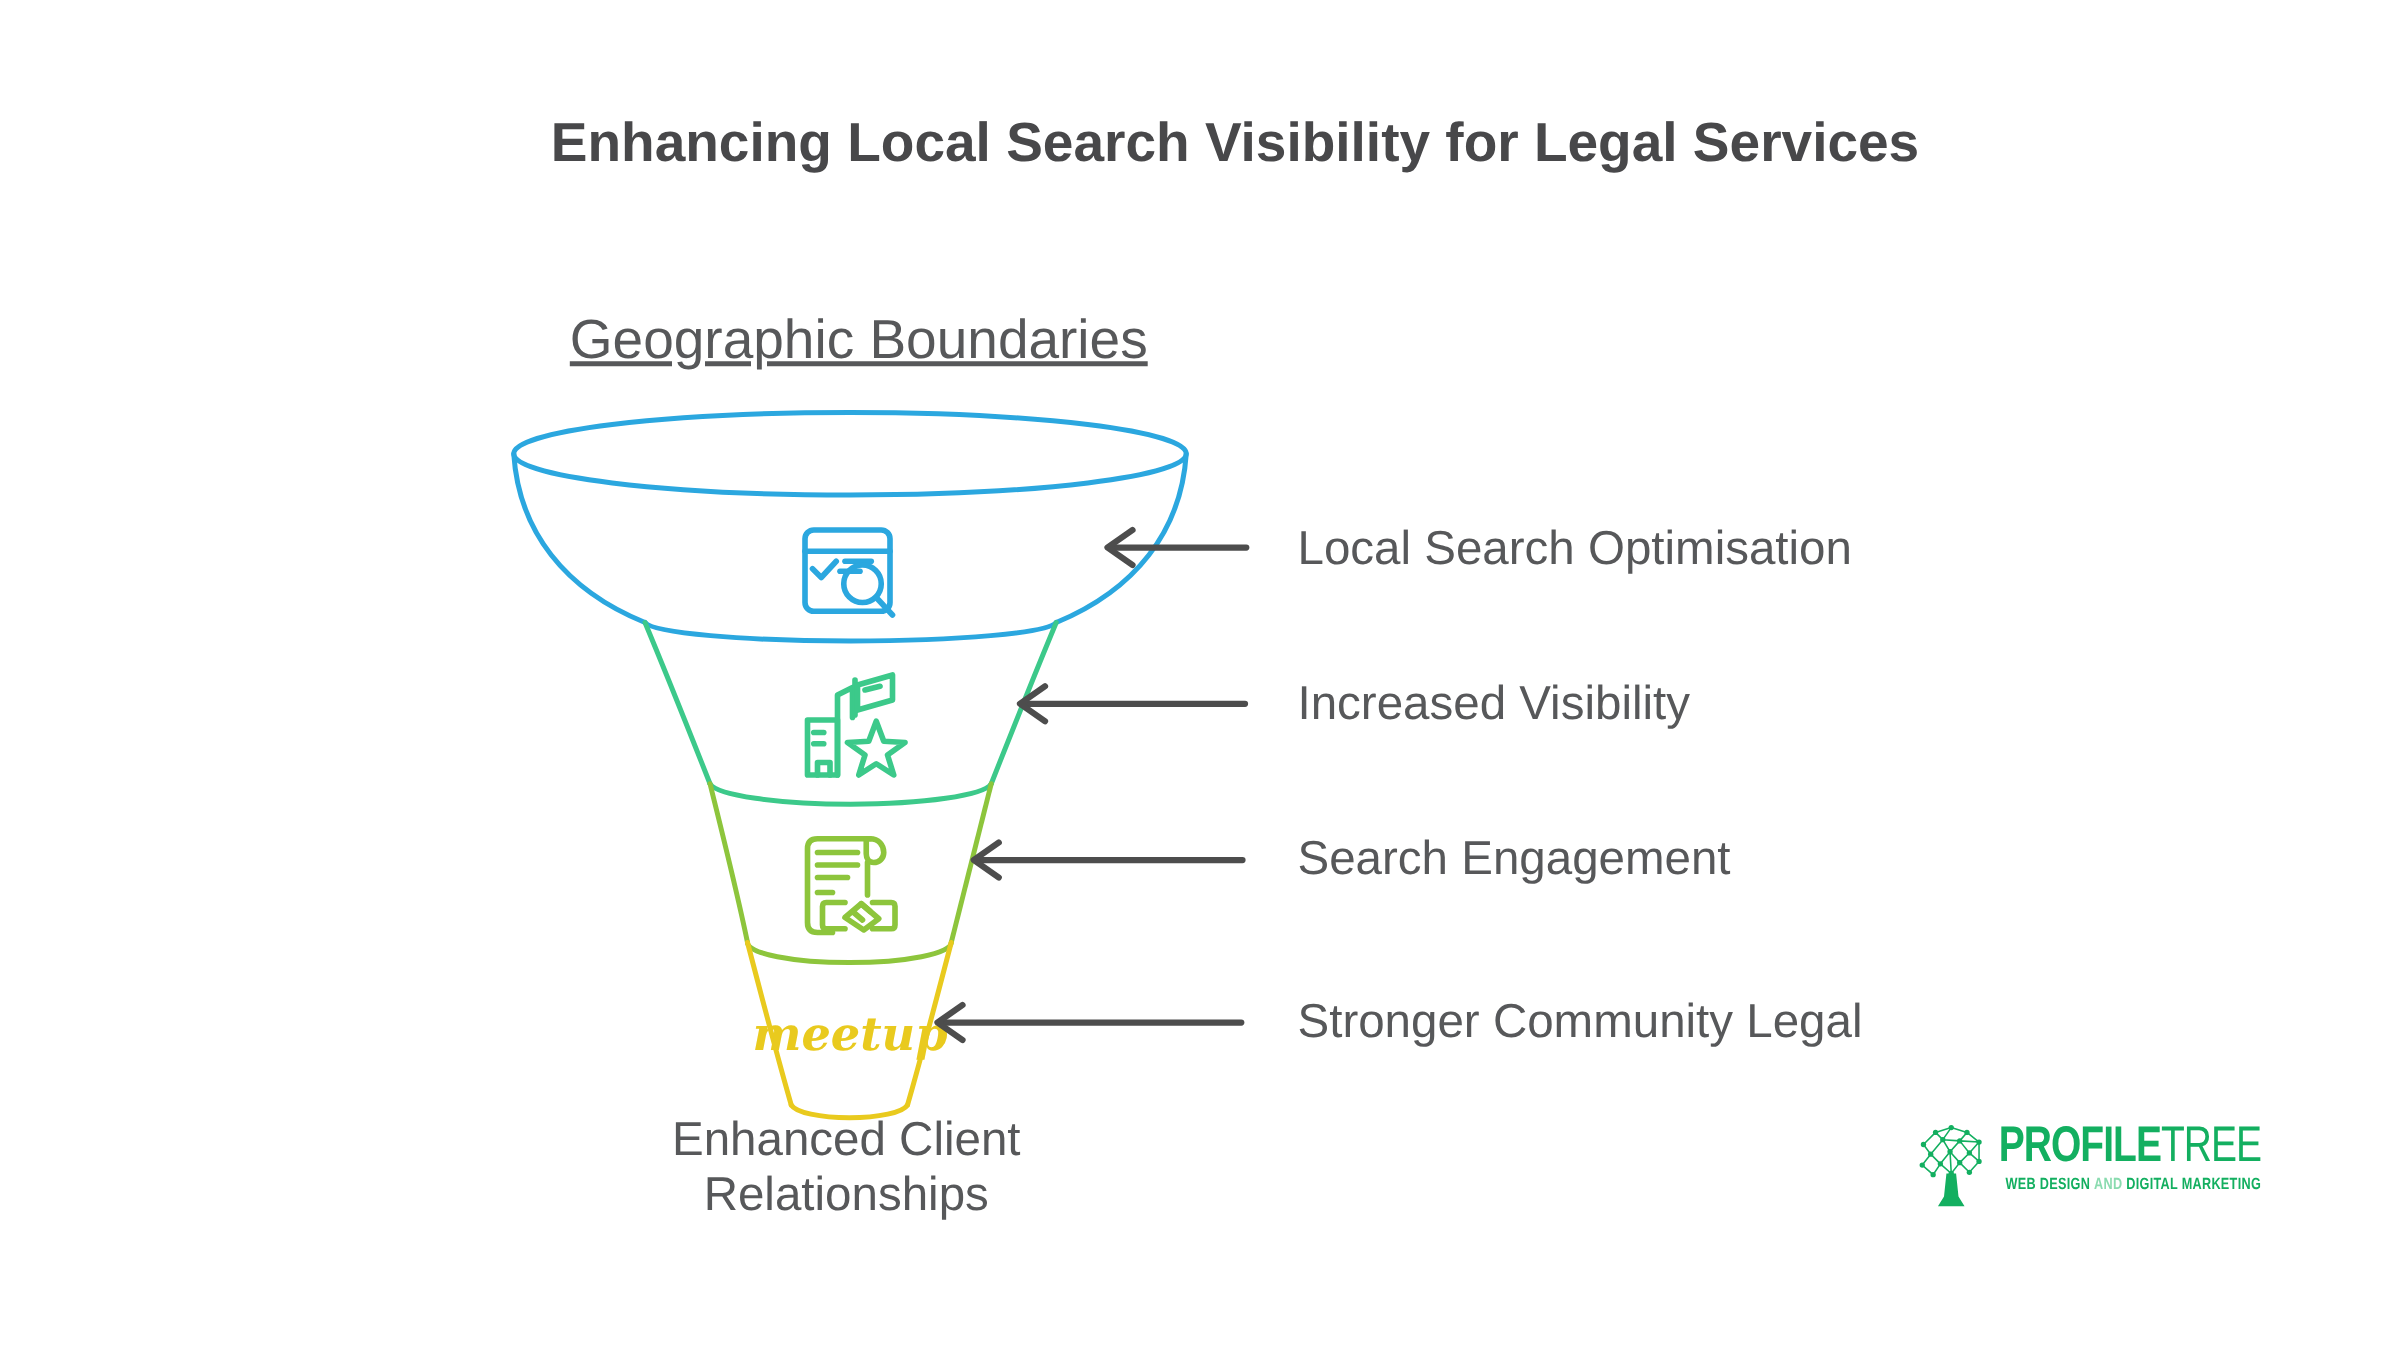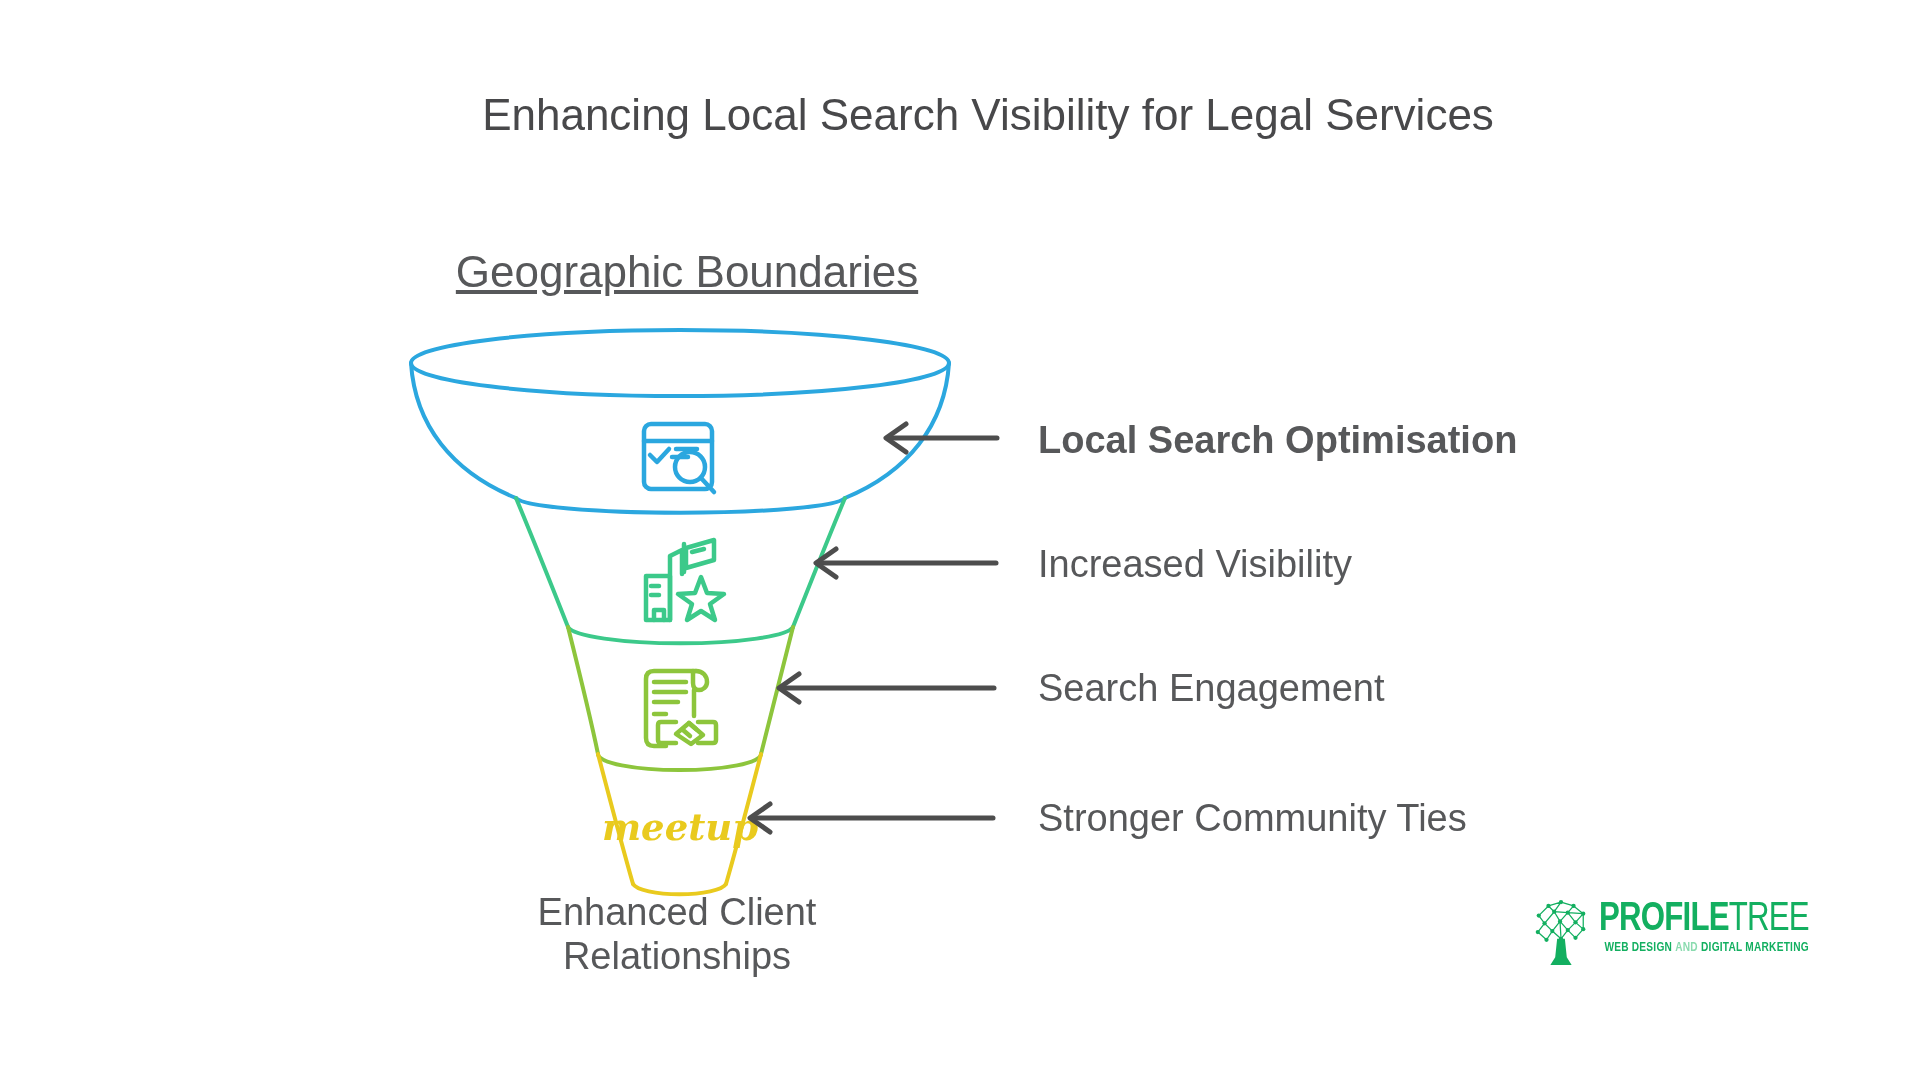--- a/index.html
+++ b/index.html
@@ -4,31 +4,31 @@
 <style>
   html,body{margin:0;padding:0;}
   body{
     width:1920px;height:1080px;position:relative;overflow:hidden;
     background:#ffffff;font-family:"Liberation Sans",sans-serif;
   }
   svg{display:block;}
   #funnel-svg{position:absolute;left:0;top:0;width:1920px;height:1080px;}
   .page-title{
     position:absolute;top:90px;left:988px;transform:translateX(-50%);
-    font-size:44px;font-weight:normal;color:#48484A;white-space:nowrap;letter-spacing:0px;
+    font-size:44px;font-weight:bold;color:#48484A;white-space:nowrap;letter-spacing:0px;
   }
   .geo-label{
     position:absolute;left:687px;top:272px;transform:translate(-50%,-50%);
     font-size:44px;color:#57585A;white-space:nowrap;text-decoration:underline;
   }
   .side-label{
     position:absolute;left:1038px;transform:translateY(-50%);
     font-size:38px;color:#57585A;white-space:nowrap;
   }
-  .side-label.l1{top:440px;font-weight:bold;}
+  .side-label.l1{top:440px;}
   .side-label.l2{top:564px;}
   .side-label.l3{top:688px;}
   .side-label.l4{top:818px;}
   .bottom-label{
     position:absolute;left:677px;top:890px;transform:translateX(-50%);
     width:330px;text-align:center;font-size:38px;line-height:1.16;color:#57585A;
   }
   .logo{
     position:absolute;left:1532px;top:896px;display:flex;align-items:flex-start;text-align:right;
   }
@@ -127,21 +127,21 @@
     <g>
       <path d="M752,818 H993"></path>
       <path d="M770,804 L750,818 L770,832"></path>
     </g>
   </g>
 </svg>
 
 <div class="side-label l1">Local Search Optimisation</div>
 <div class="side-label l2">Increased Visibility</div>
 <div class="side-label l3">Search Engagement</div>
-<div class="side-label l4">Stronger Community Ties</div>
+<div class="side-label l4">Stronger Community Legal</div>
 
 <div class="bottom-label">Enhanced Client Relationships</div>
 
 <div class="logo">
   <svg width="58" height="74" viewBox="0 0 60 74" xmlns="http://www.w3.org/2000/svg">
     <g fill="none" stroke-width="1.3" stroke="#13AF60">
       <path d="M30,5 L17,9 M30,5 L43,9 M17,9 L7,19 M17,9 L23,15 M30,5 L23,15
         M23,15 L37,16 M43,9 L37,16 M43,9 L53,17 M37,16 L53,17 M7,19 L13,27 M23,15 L13,27
         M23,15 L29,25 M37,16 L29,25 M37,16 L45,26 M53,17 L45,26 M53,17 L53,33
         M13,27 L6,36 M13,27 L21,35 M29,25 L21,35 M29,25 L37,34 M45,26 L37,34 M45,26 L53,33

